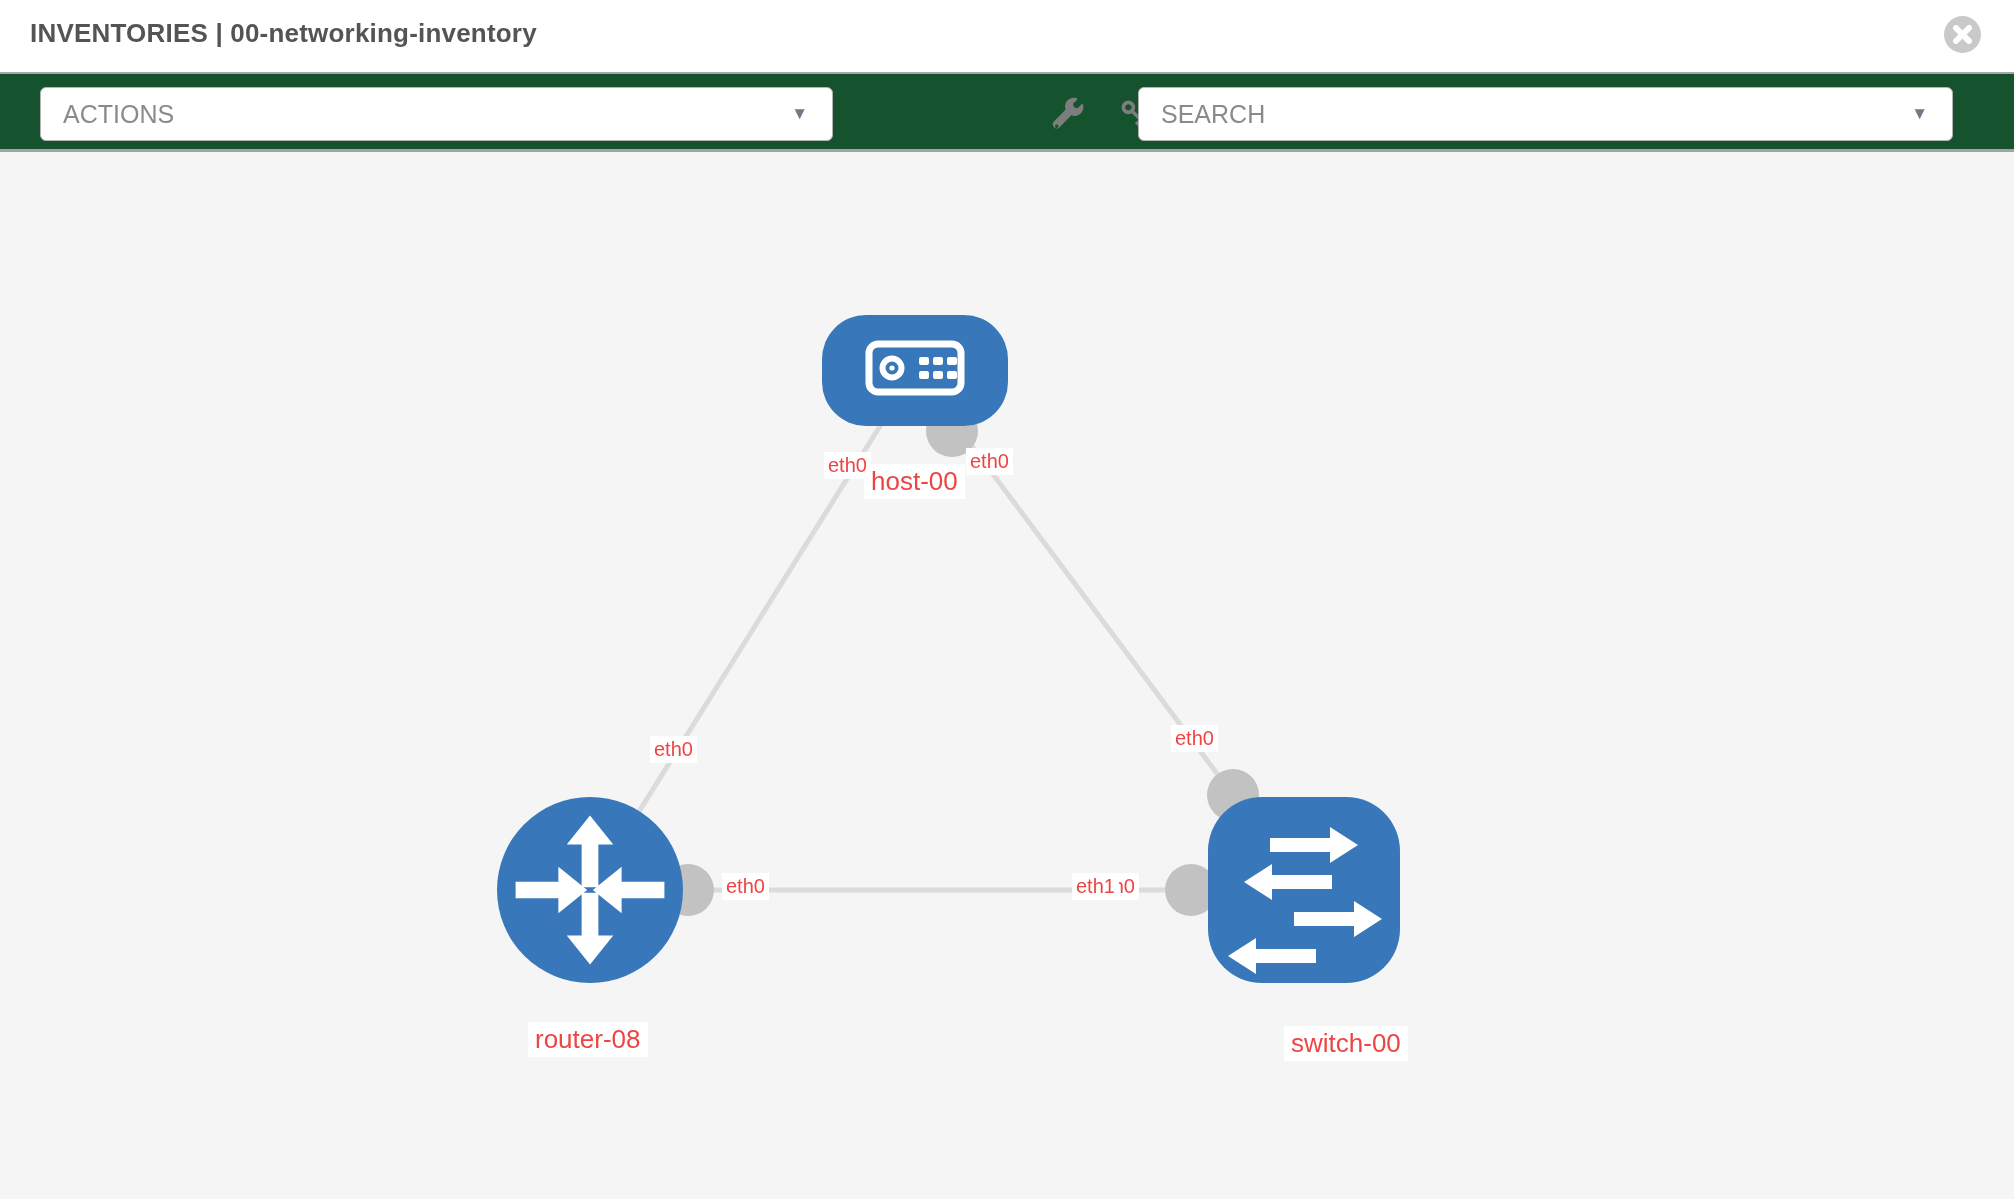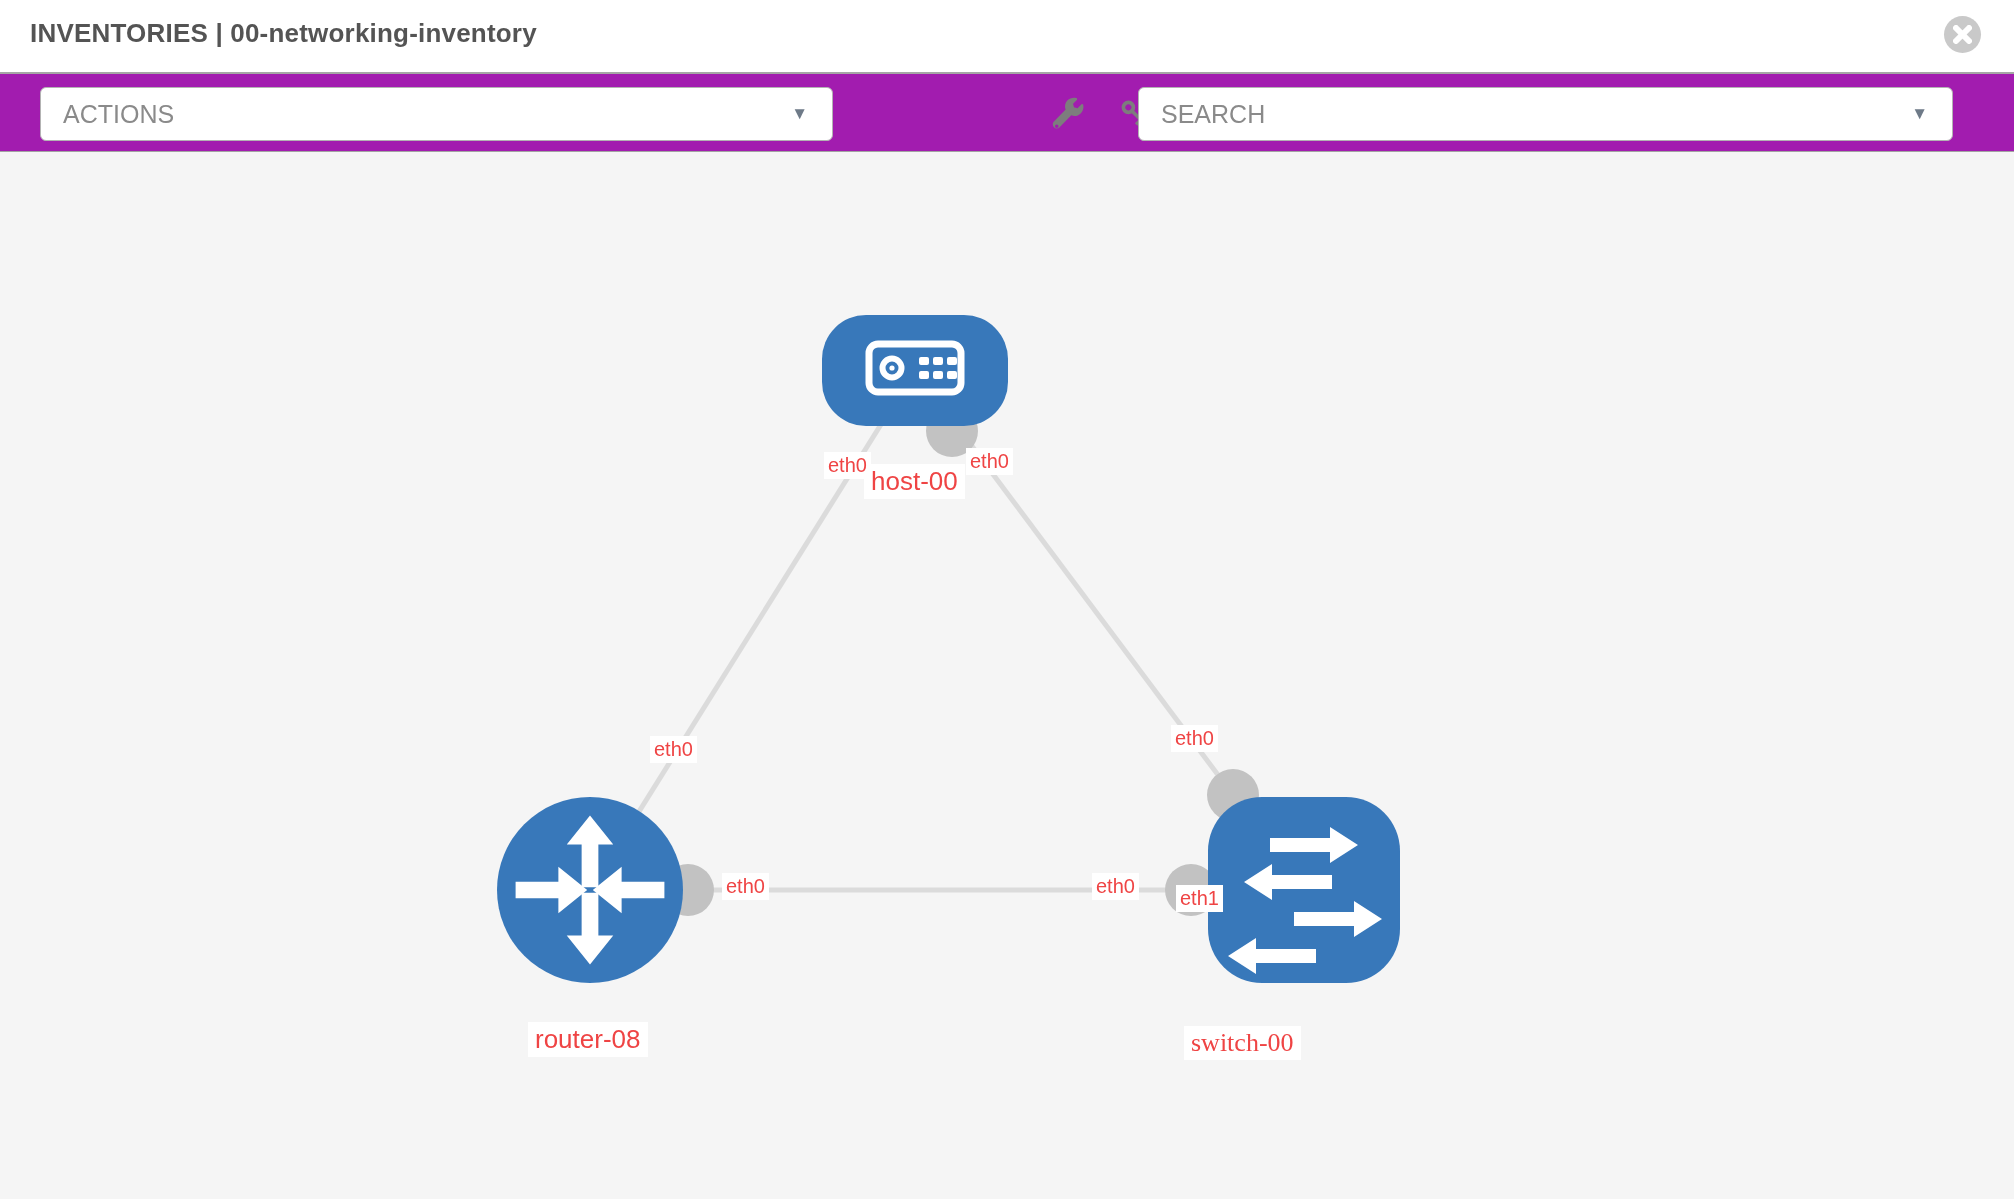--- a/index.html
+++ b/index.html
@@ -7,22 +7,22 @@
     font-family:"Liberation Sans","DejaVu Sans",sans-serif; }
 
   
   .header { position:relative; width:2014px; height:72px; background:#fff; }
   .title { position:absolute; left:30px; top:18px; font-size:26px; font-weight:700; color:#545454; letter-spacing:.2px; }
   .close-btn { position:absolute; left:1944px; top:16px; width:37px; height:37px; border-radius:50%;
     background:#c9c9c9; cursor:pointer; }
   .close-btn svg { position:absolute; left:9px; top:9px; }
 
   
-  .toolbar { position:relative; width:2014px; height:80px; background:#a21caf;
-    border-top:2px solid #a6a6a6; border-bottom:1px solid #a3a3a3; }
+  .toolbar { position:relative; width:2014px; height:80px; background:#14532d;
+    border-top:2px solid #a6a6a6; border-bottom:3px solid #a3a3a3; }
   .select-box { position:absolute; top:13px; height:54px; background:#fff;
     border:1px solid #b3b3b3; border-radius:6px; cursor:pointer; }
   .select-box .ph { position:absolute; left:22px; top:0; line-height:52px; font-size:25px; color:#8a8a8a; }
   .select-box .caret { position:absolute; right:24px; top:0; line-height:52px; font-size:17px; color:#6e7a88; }
   .actions-box { left:40px; width:793px; }
   .search-box { left:1138px; width:815px; }
   .tool-icon { position:absolute; top:22px; width:38px; height:38px; cursor:pointer; }
   .tool-wrench { left:1049px; }
   .tool-key { left:1117px; }
 
@@ -151,18 +151,18 @@
 
   <div class="glabel nodelabel" style="left:864px; top:284px;">host-00</div>
   <div class="glabel iflabel" style="left:824px; top:300px;">eth0</div>
   <div class="glabel iflabel" style="left:966px; top:296px;">eth0</div>
 
   <div class="glabel iflabel" style="left:650px; top:584px;">eth0</div>
   <div class="glabel iflabel" style="left:1171px; top:573px;">eth0</div>
 
   <div class="glabel iflabel" style="left:722px; top:721px;">eth0</div>
   <div class="glabel iflabel" style="left:1092px; top:721px;">eth0</div>
-  <div class="glabel iflabel" style="left:1176px; top:721px;margin-top:12px;">eth1</div>
+  <div class="glabel iflabel" style="left:1072px; top:721px;">eth1</div>
 
   <div class="glabel nodelabel" style="left:528px; top:842px;">router-08</div>
-  <div class="glabel nodelabel" style="left:1184px; top:846px;font-family:Liberation Serif, serif;">switch-00</div>
+  <div class="glabel nodelabel" style="left:1284px; top:846px;">switch-00</div>
 
 </div>
 
 </body></html>

